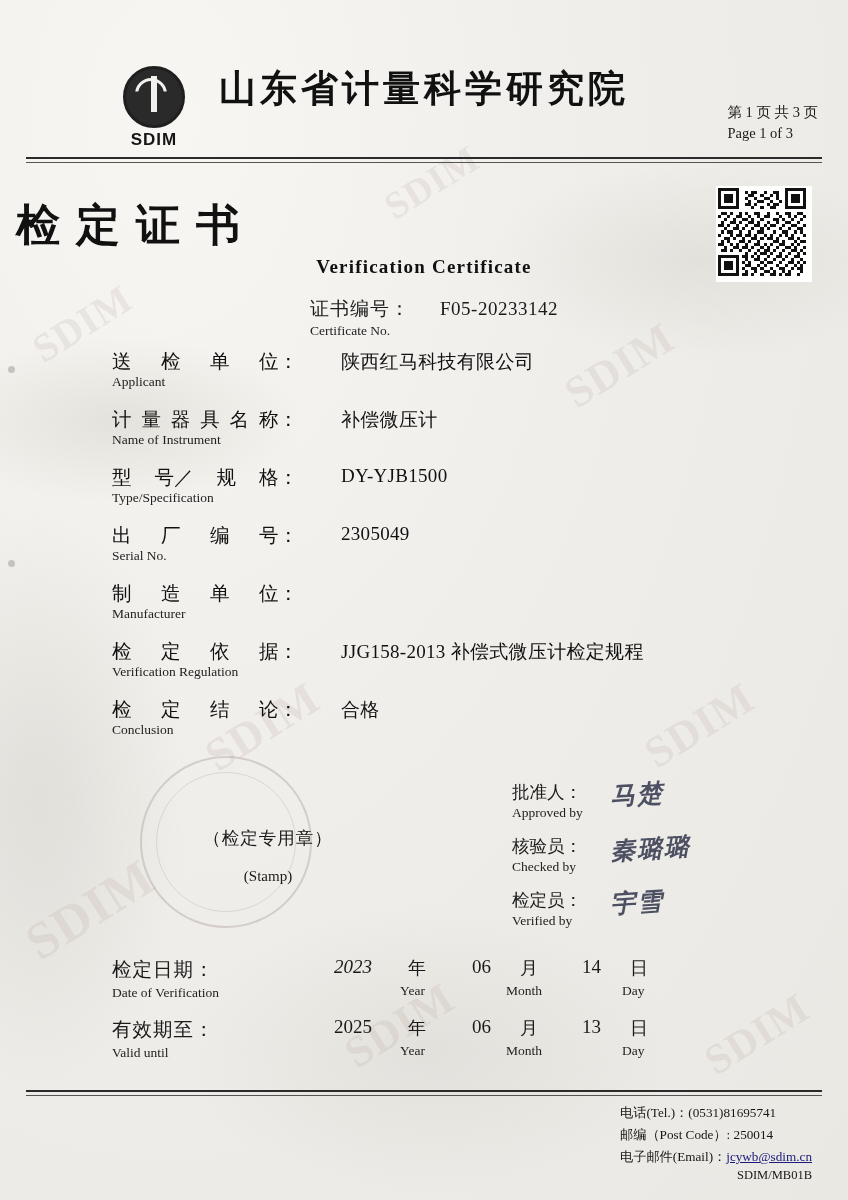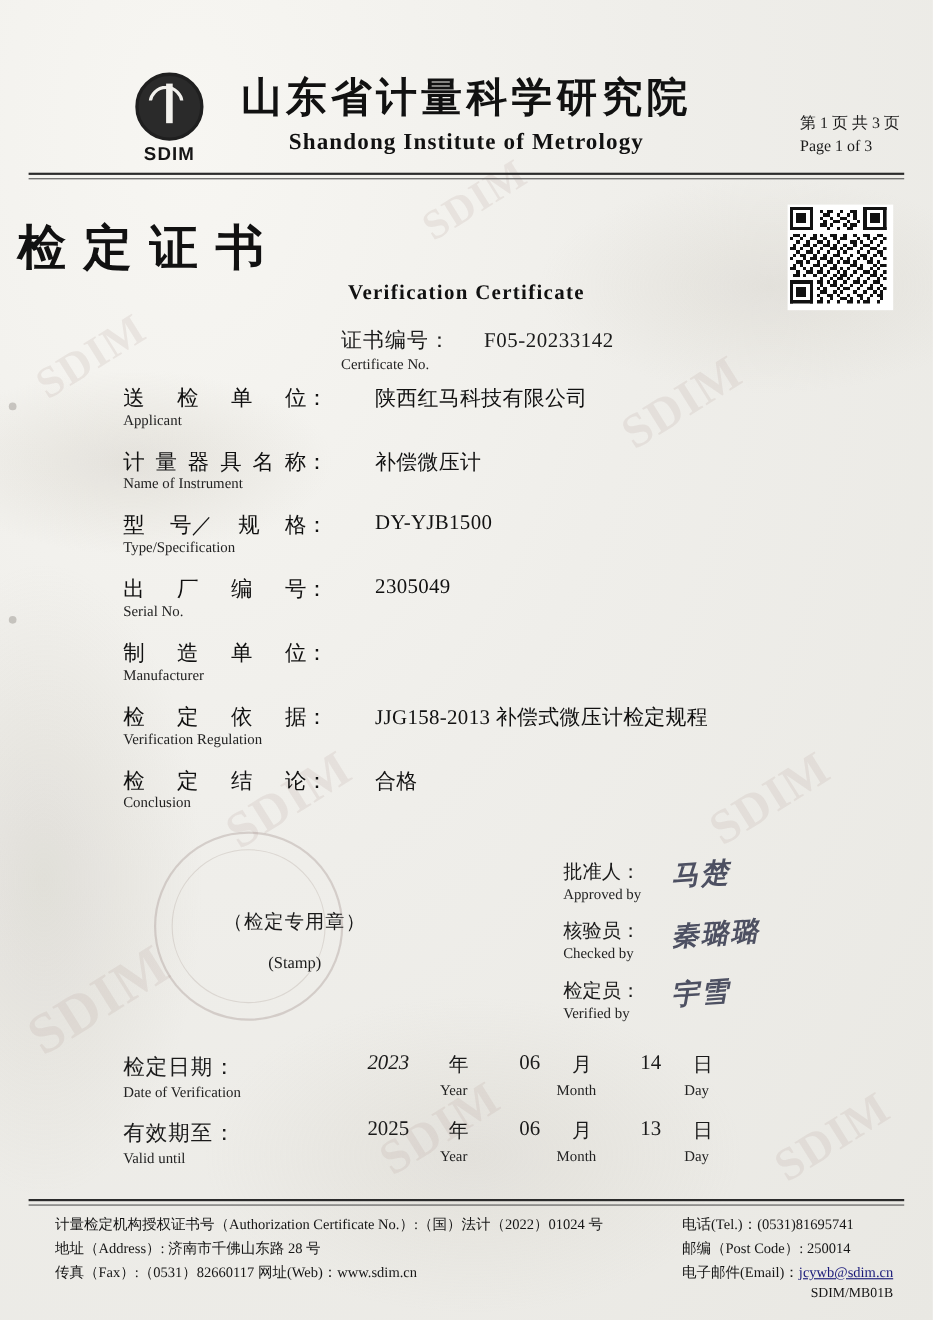--- a/index.html
+++ b/index.html
@@ -387,21 +387,20 @@
 
   <div class="punch" style="top:366px;"></div>
   <div class="punch" style="top:560px;"></div>
 
   <div class="header">
     <div class="logo">
       <div class="logo-mark"></div>
       <div class="logo-text">SDIM</div>
     </div>
     <div class="org-cn">山东省计量科学研究院</div>
-    <div class="org-en">Shandong  Institute  of  Metrology</div>
     <div class="pageno">
       <div>第 1 页  共 3 页</div>
       <div>Page  1  of  3</div>
     </div>
   </div>
   <div class="rule"></div>
   <div class="rule2"></div>
 
   <div class="title-cn">检定证书</div>
   <div class="title-en">Verification   Certificate</div>
@@ -773,25 +772,20 @@
       <div class="dunit-en" style="left:394px;">Month</div>
       <div class="dnum" style="left:470px;">13</div>
       <div class="dunit-cn" style="left:518px;">日</div>
       <div class="dunit-en" style="left:510px;">Day</div>
     </div>
   </div>
 
   <div class="foot-rule"></div>
   <div class="foot-rule2"></div>
 
-  <div class="footer-left">
-    <div>计量检定机构授权证书号（Authorization Certificate No.）:（国）法计（2022）01024 号</div>
-    <div>地址（Address）: 济南市千佛山东路 28 号</div>
-    <div>传真（Fax）:（0531）82660117  网址(Web)：www.sdim.cn</div>
-  </div>
 
   <div class="footer-right">
     <div>电话(Tel.)：(0531)81695741</div>
     <div>邮编（Post Code）: 250014</div>
     <div>
       <span>电子邮件(Email)：</span><span class="mail-link">jcywb@sdim.cn</span>
     </div>
   </div>
   <div class="footer-code">SDIM/MB01B</div>
 </div>

